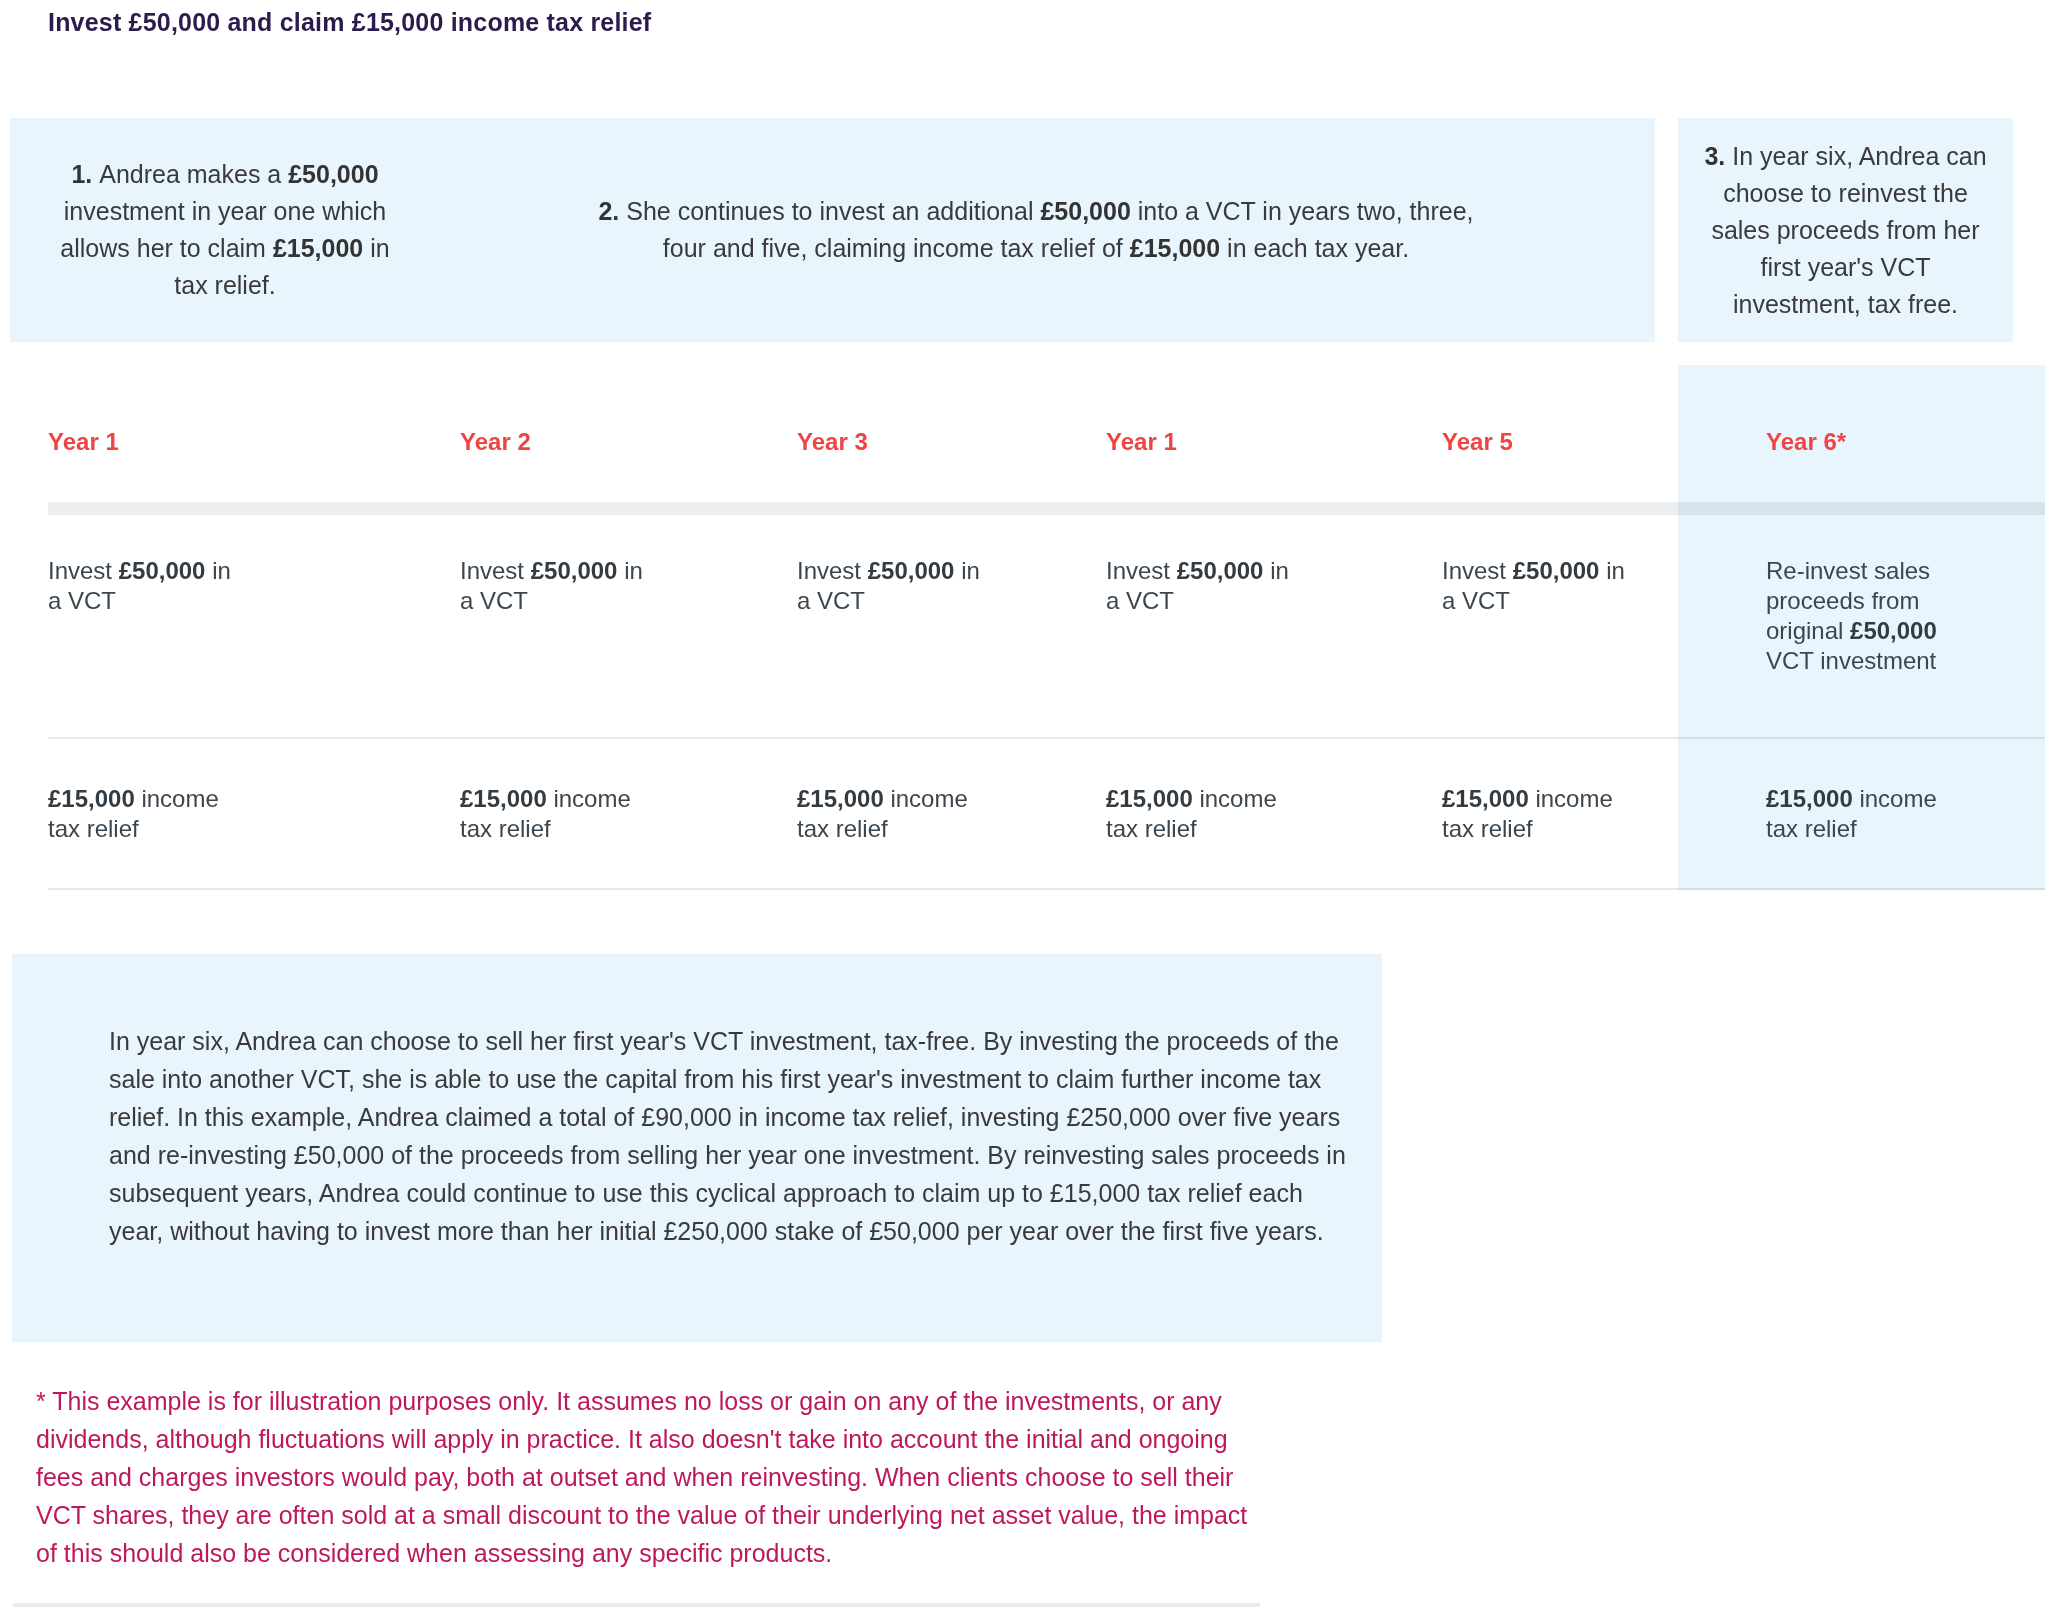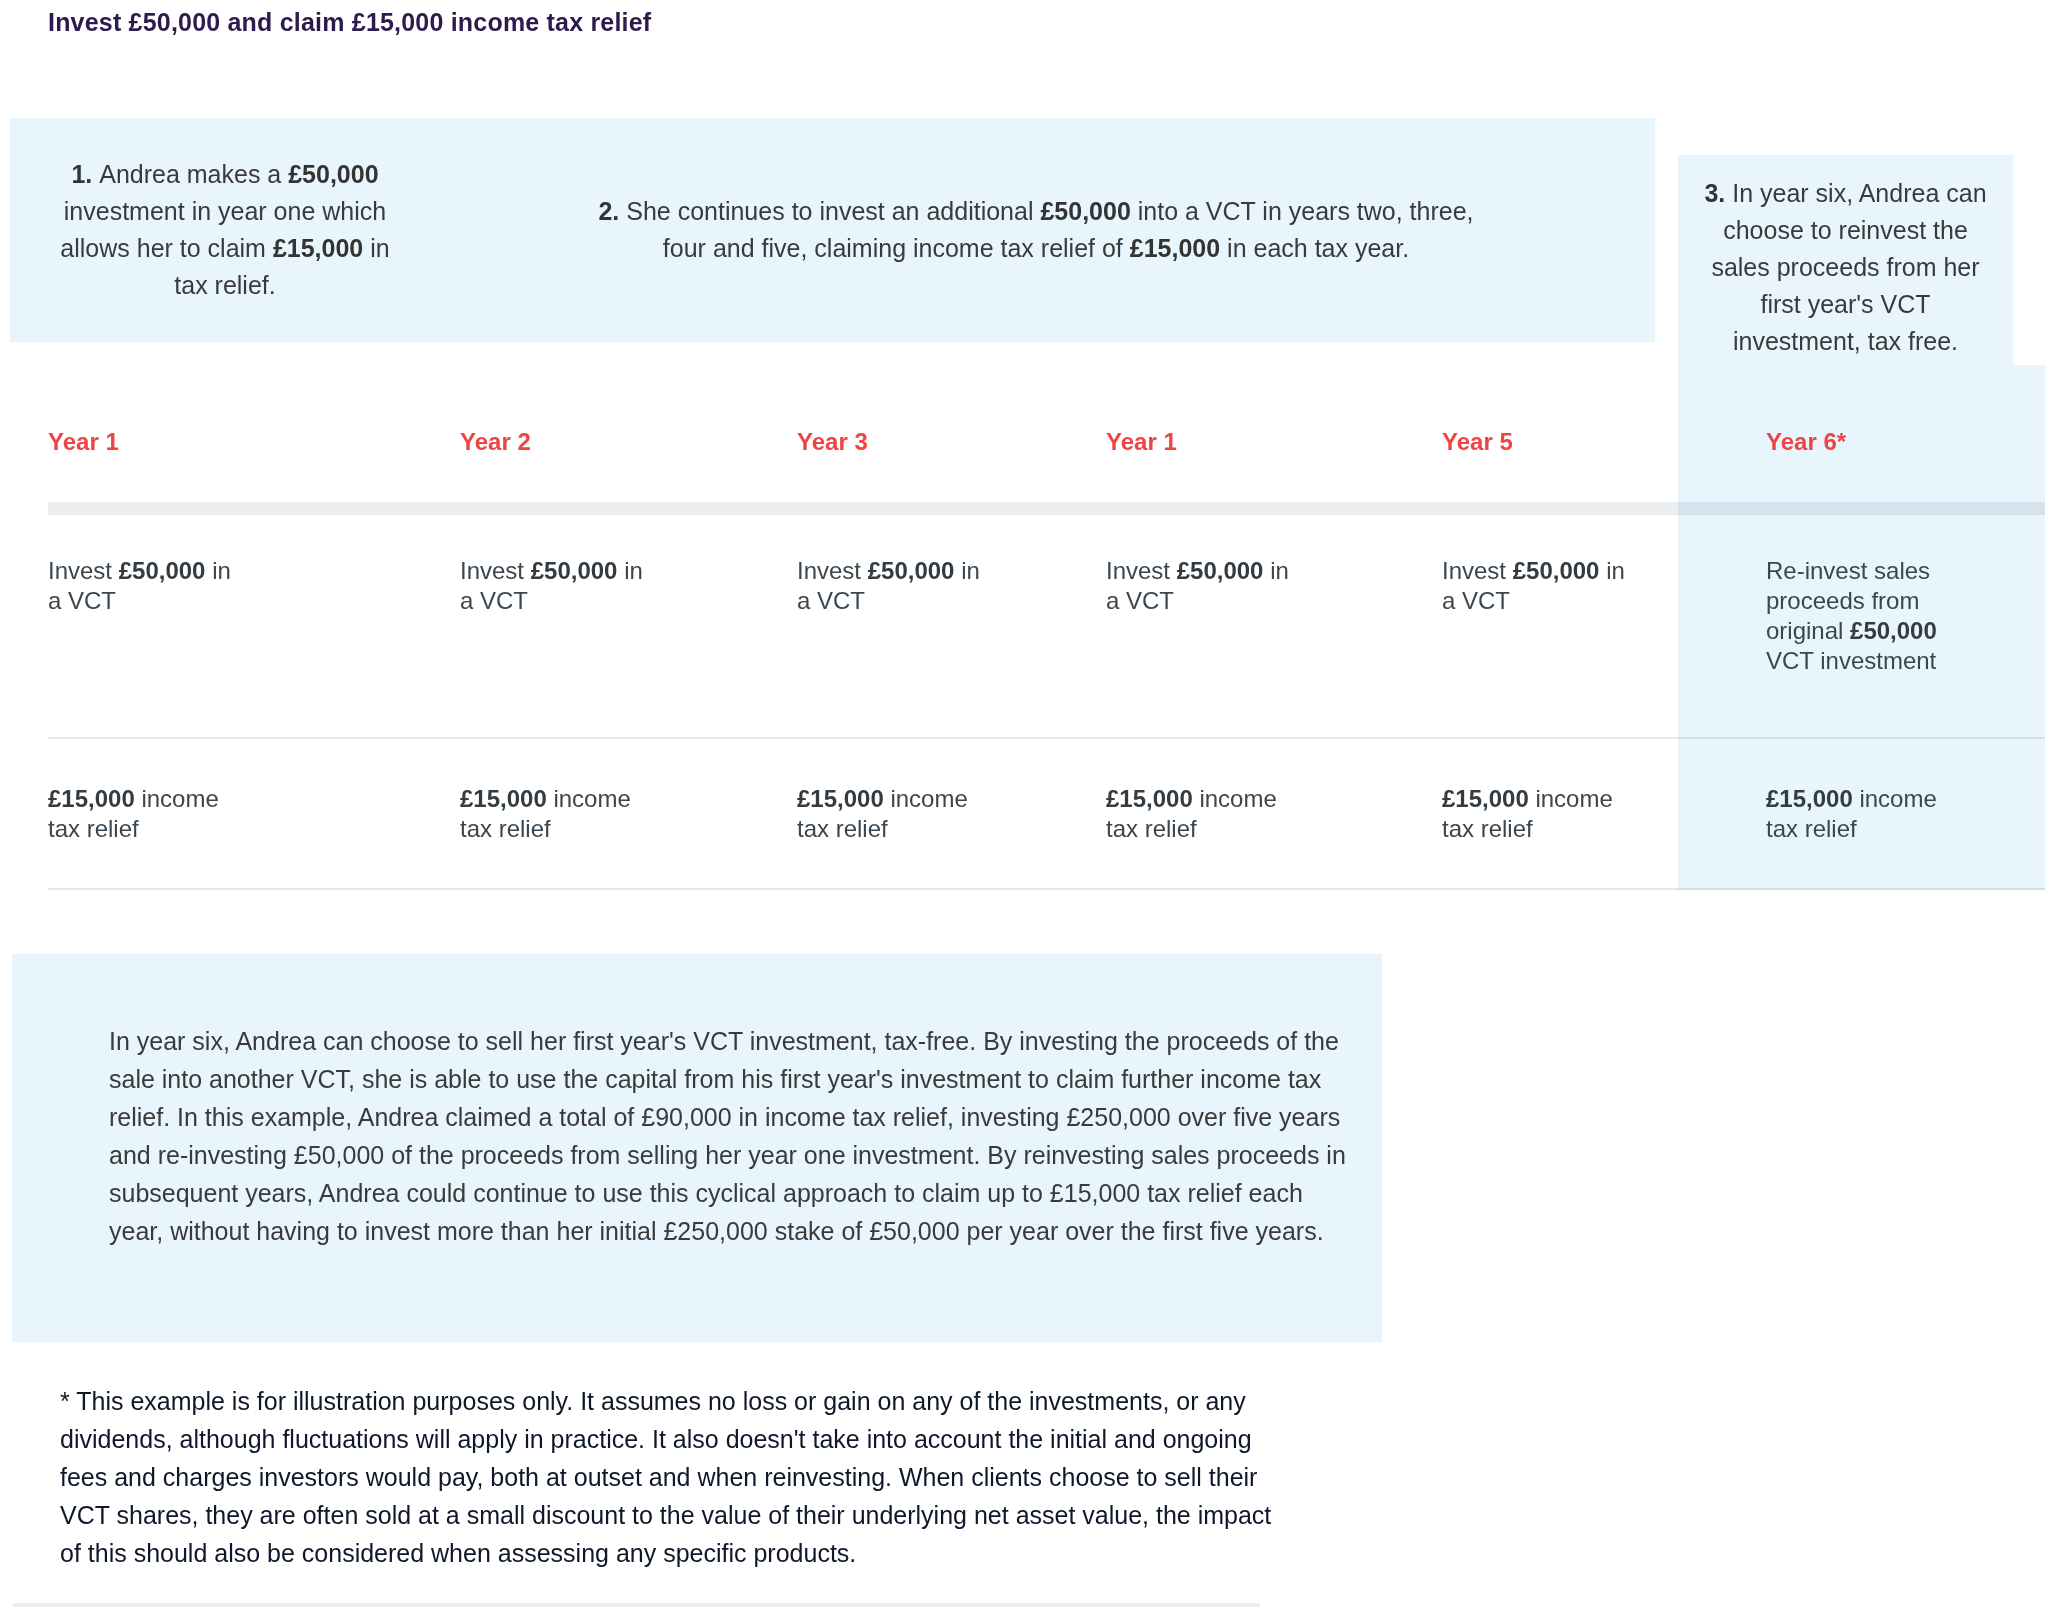--- a/index.html
+++ b/index.html
@@ -32,21 +32,21 @@
     align-items: center;
     justify-content: center;
     text-align: center;
     font-size: 25px;
     line-height: 37px;
     color: #3a3a3a;
   }
   .callout b { font-weight: bold; color: #333333; }
   .callout.c1 { left: 10px;   width: 430px; }
   .callout.c2 { left: 417px;  width: 1238px; }
-  .callout.c3 { left: 1678px; width: 335px; margin-top: 37px; }
+  .callout.c3 { left: 1678px; width: 335px; }
   .callout.c1 p { max-width: 330px; }
   .callout.c2 p { max-width: 910px; }
   .callout.c3 p { max-width: 300px; }
   
   .year6-strip {
     position: absolute;
     left: 1678px; top: 365px;
     width: 367px; height: 525px;
     background: #e8f5fd;
   }
@@ -97,25 +97,25 @@
   }
   .summary-box p {
     width: 1250px;
     font-size: 25px;
     line-height: 38px;
     color: #3a3a3a;
   }
   
   .footnote {
     position: absolute;
-    left: 60px; top: 1382px;
+    left: 36px; top: 1382px;
     width: 1215px;
     font-size: 25px;
     line-height: 38px;
-    color: #0f172a;
+    color: #be185d;
   }
   .bottom-rule {
     position: absolute;
     left: 13px; top: 1603px;
     width: 1247px; height: 4px;
     background: #ececec;
   }
 </style>
 </head>
 <body>

